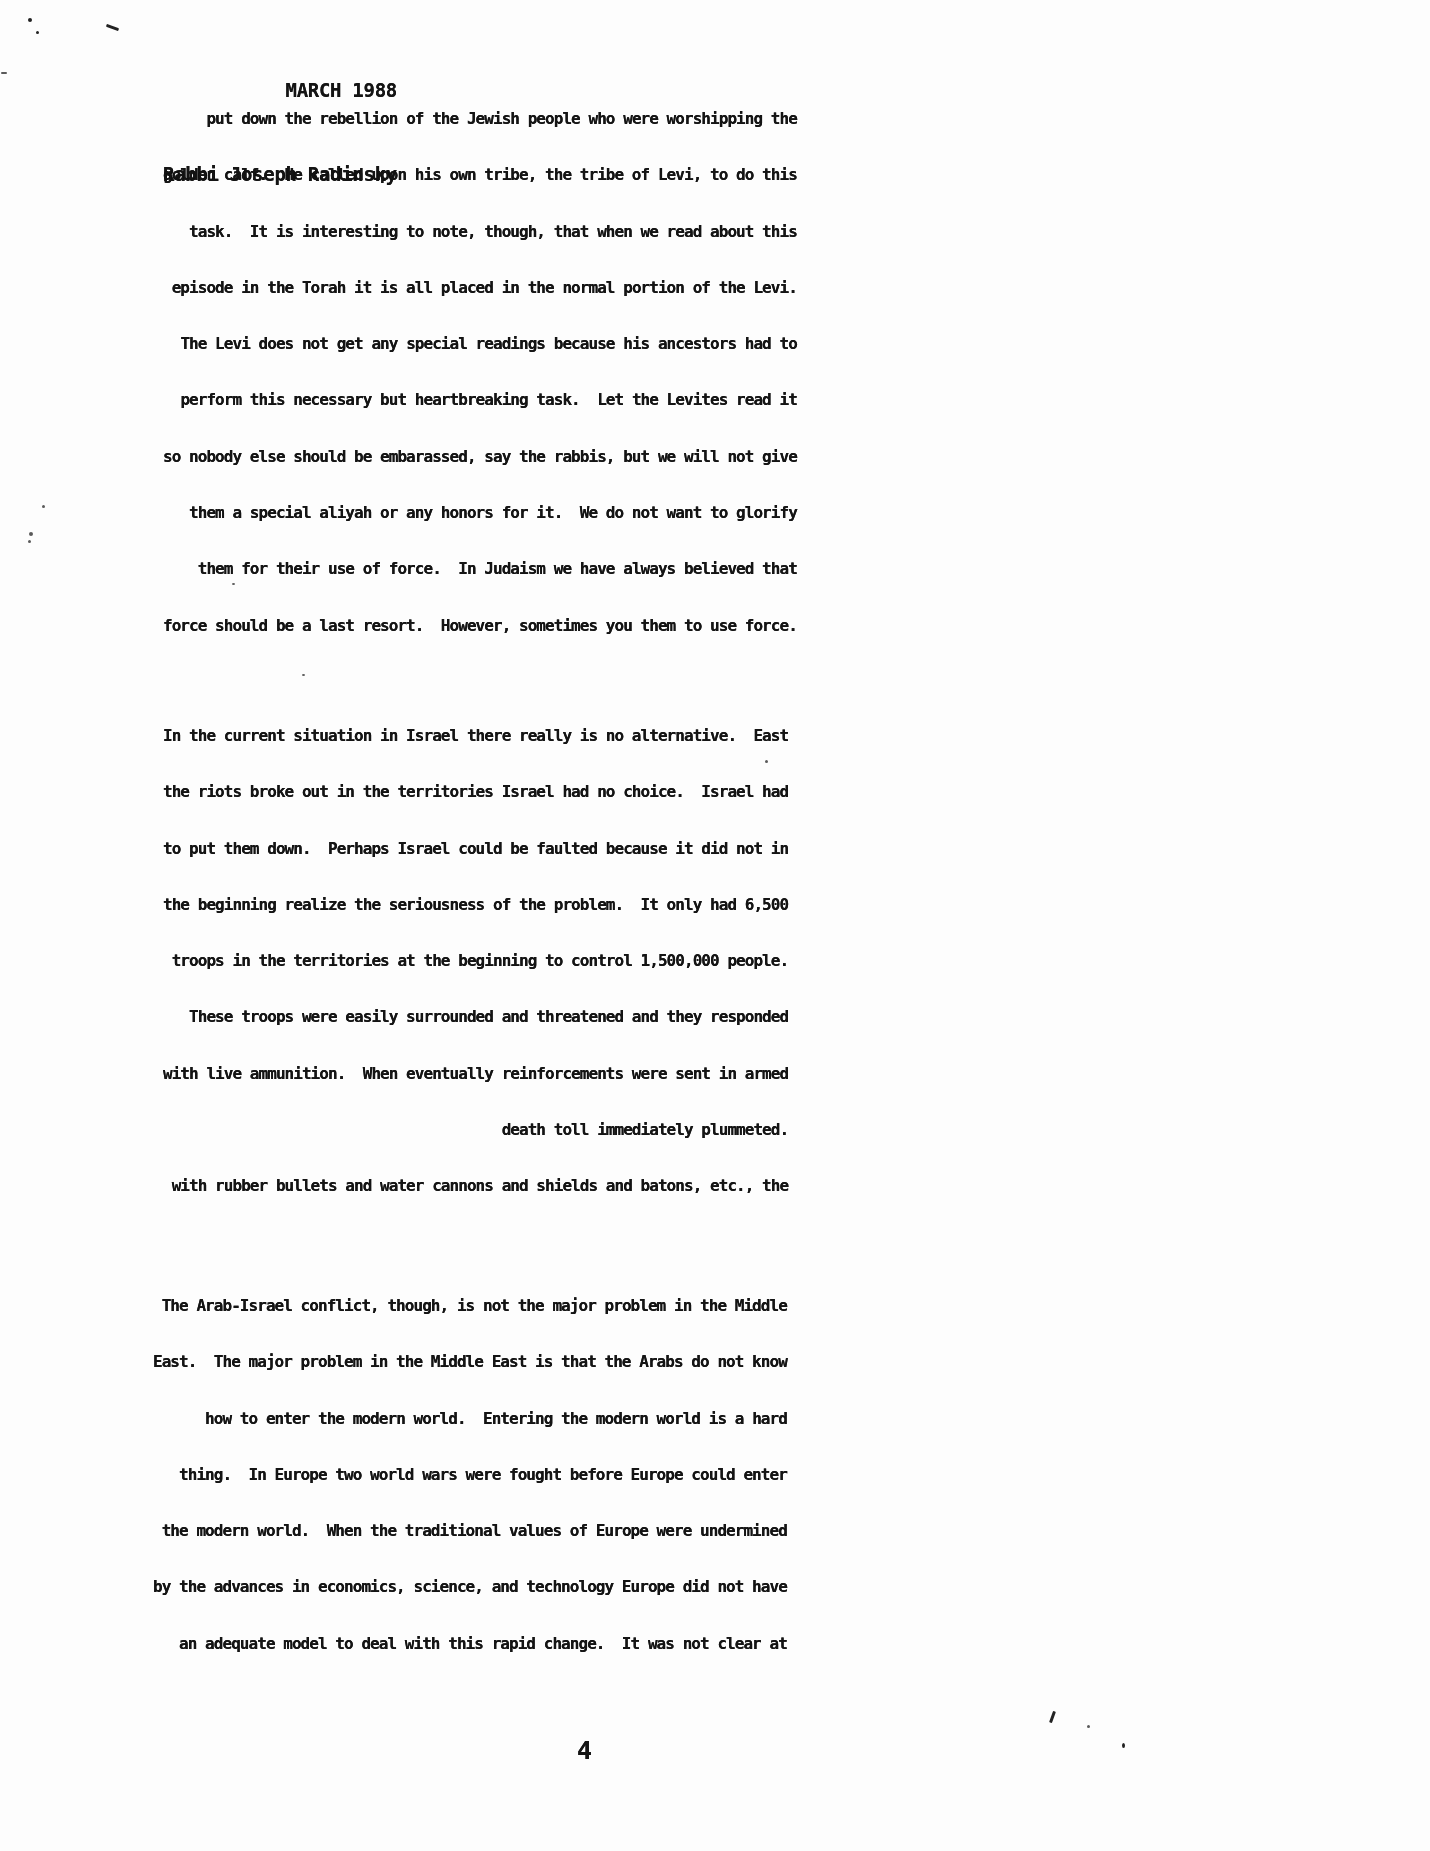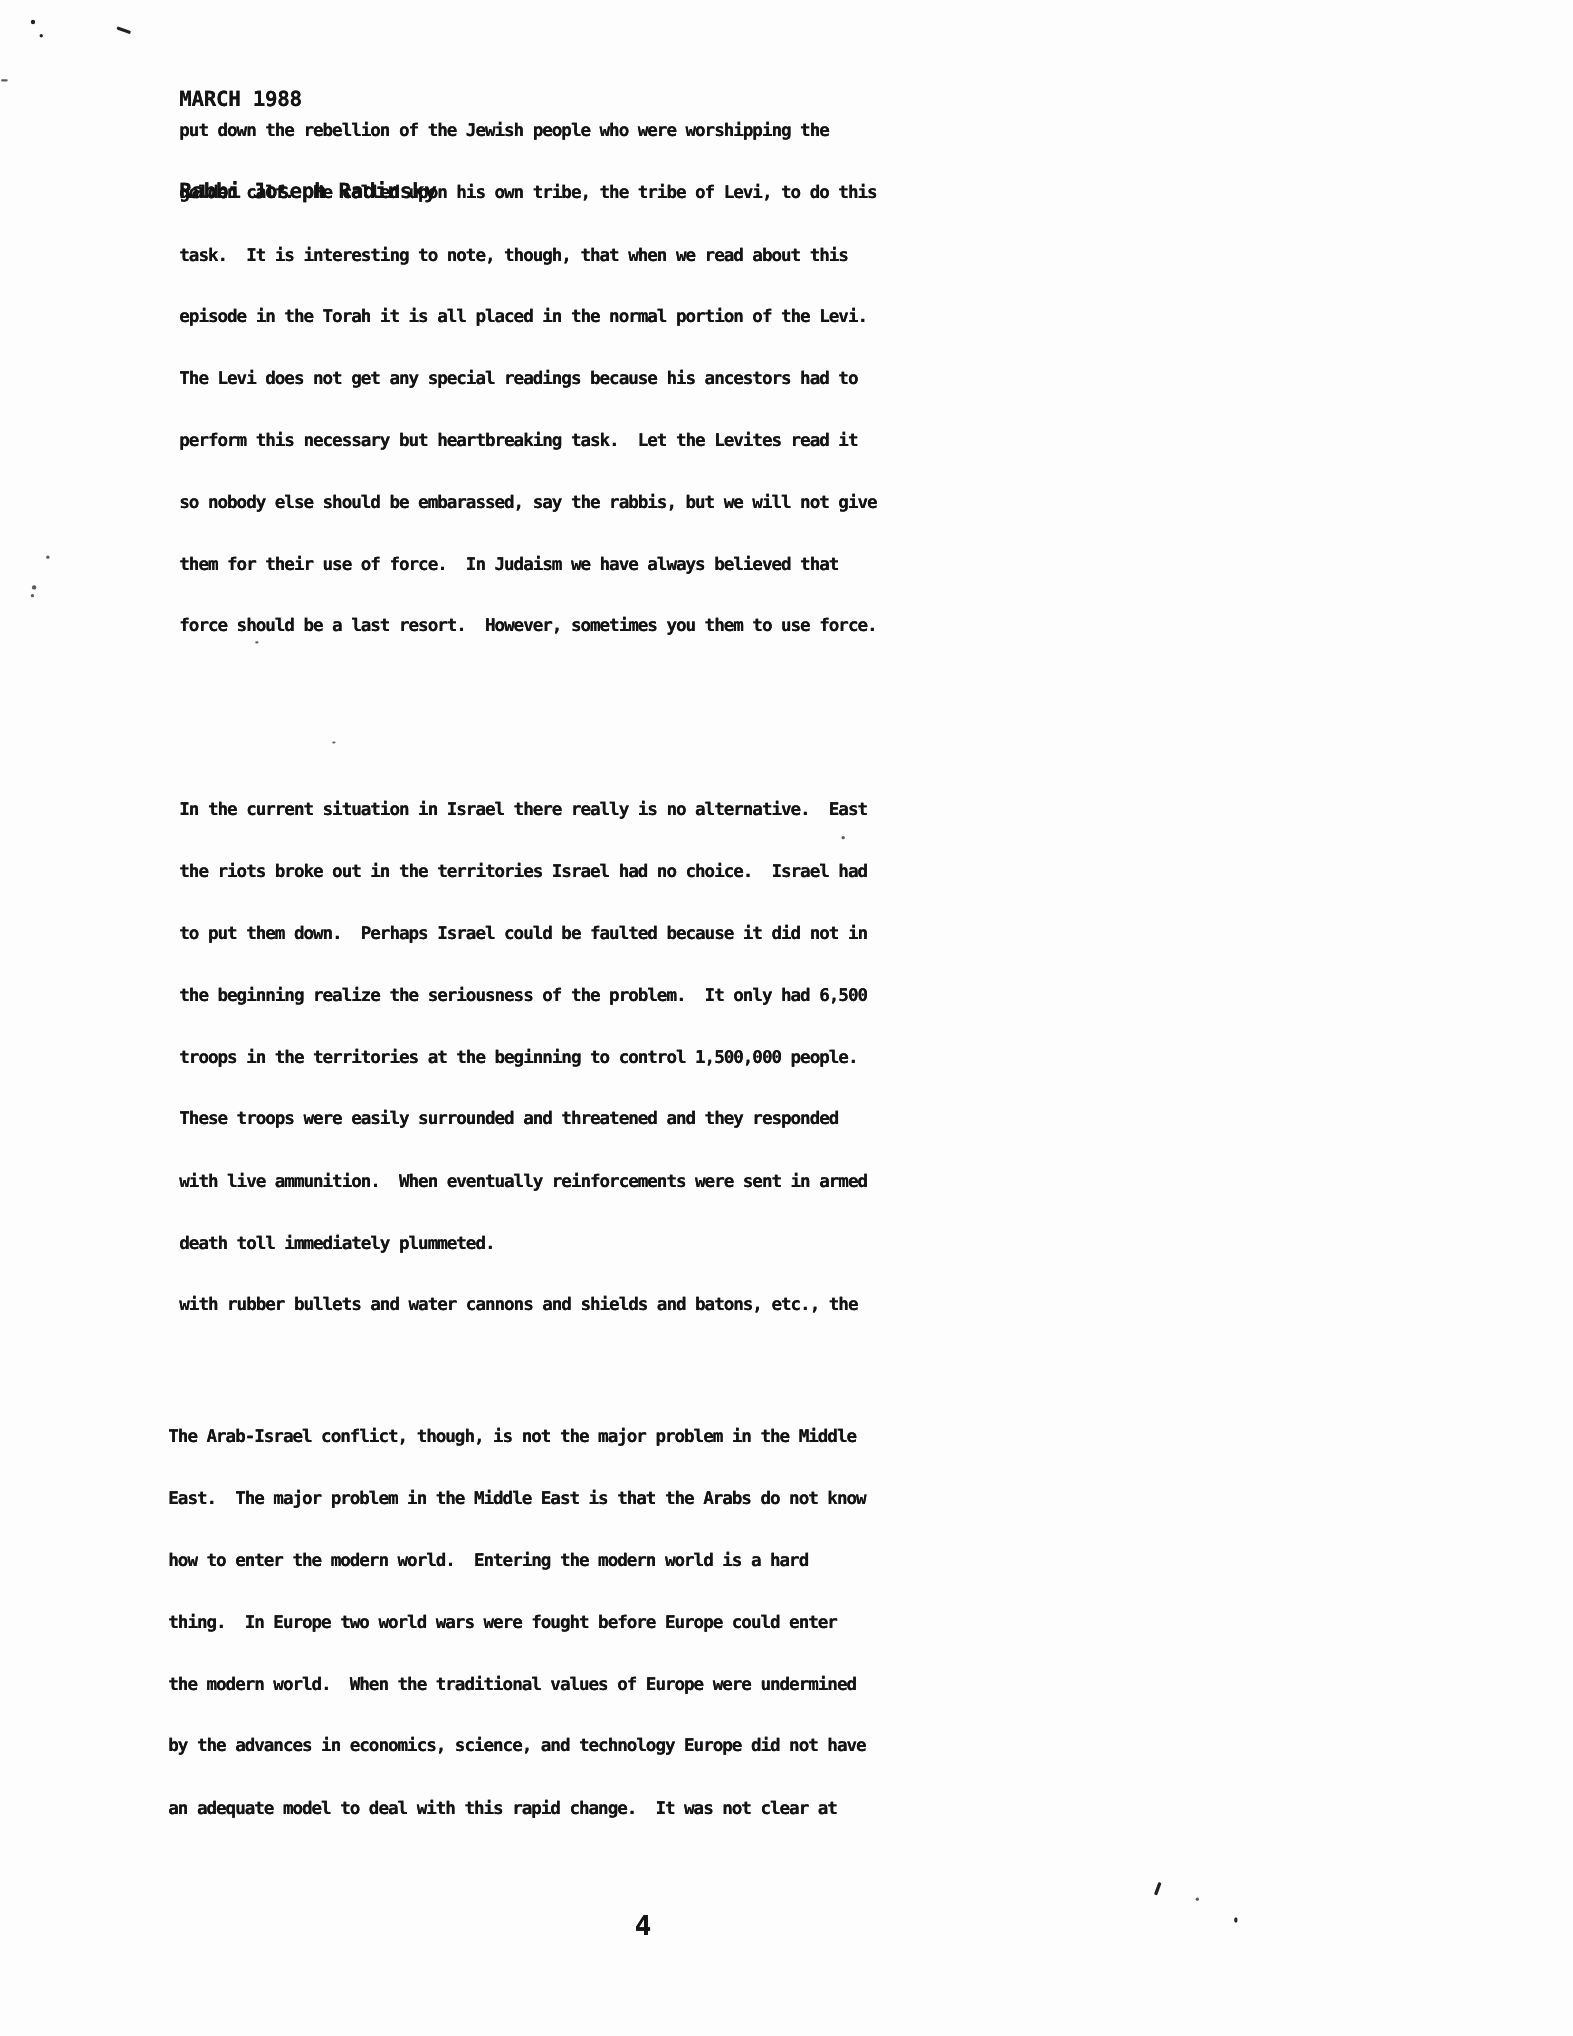--- a/index.html
+++ b/index.html
@@ -8,20 +8,21 @@
     background: #fdfdfd;
   }
   .page {
     position: relative;
     width: 1430px;
     height: 1851px;
     background: #fdfdfd;
     overflow: hidden;
     font-family: "DejaVu Sans Mono", "Liberation Mono", monospace;
     color: #141414;
+    text-align: right;
   }
   .doc-header {
     position: absolute;
     left: 163px;
     top: 20px;
     font-size: 19px;
     font-weight: 700;
     line-height: 28px;
     letter-spacing: -0.3px;
     white-space: pre;
@@ -76,20 +77,21 @@
   </header>
 
   <div class="para p1">
     <div class="tl">put down the rebellion of the Jewish people who were worshipping the</div>
     <div class="tl">golden calf.  He called upon his own tribe, the tribe of Levi, to do this</div>
     <div class="tl">task.  It is interesting to note, though, that when we read about this</div>
     <div class="tl">episode in the Torah it is all placed in the normal portion of the Levi.</div>
     <div class="tl">The Levi does not get any special readings because his ancestors had to</div>
     <div class="tl">perform this necessary but heartbreaking task.  Let the Levites read it</div>
     <div class="tl">so nobody else should be embarassed, say the rabbis, but we will not give</div>
+    <div class="tl">them a special aliyah or any honors for it.  We do not want to glorify</div>
     <div class="tl">them for their use of force.  In Judaism we have always believed that</div>
     <div class="tl">force should be a last resort.  However, sometimes you them to use force.</div>
   </div>
 
   <div class="para p2">
     <div class="tl">In the current situation in Israel there really is no alternative.  East</div>
     <div class="tl">the riots broke out in the territories Israel had no choice.  Israel had</div>
     <div class="tl">to put them down.  Perhaps Israel could be faulted because it did not in</div>
     <div class="tl">the beginning realize the seriousness of the problem.  It only had 6,500</div>
     <div class="tl">troops in the territories at the beginning to control 1,500,000 people.</div>

